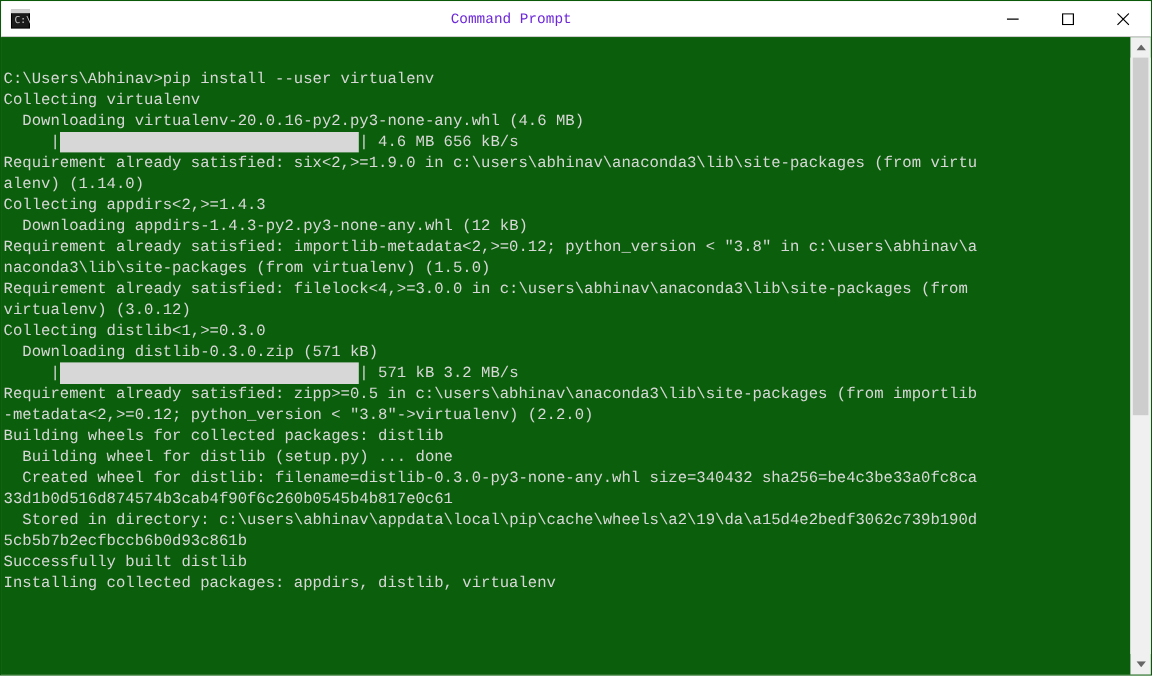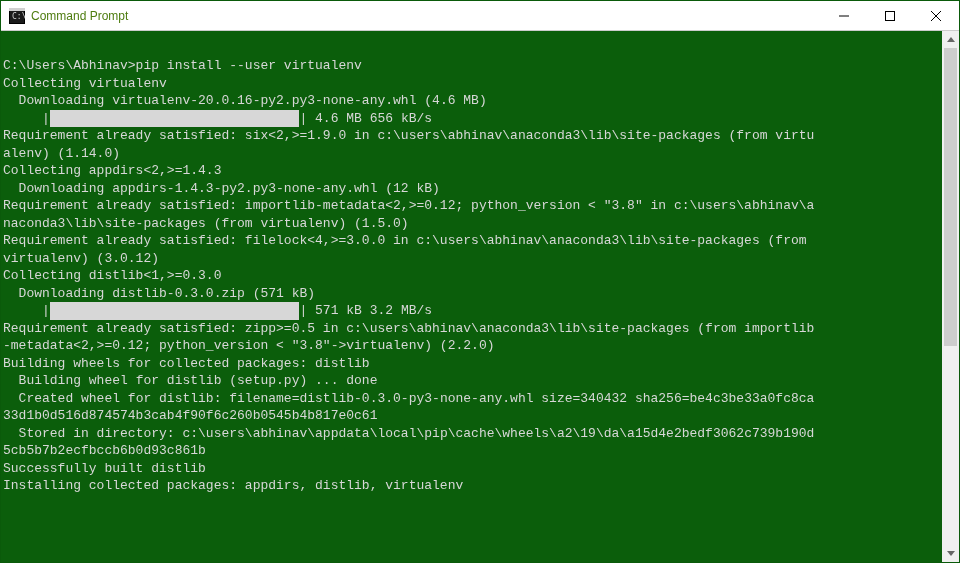--- a/index.html
+++ b/index.html
@@ -24,24 +24,25 @@
       align-items: center;
       border-bottom: 1px solid #ccc;
     }
     .titlebar-icon {
       width: 16px;
       height: 16px;
       margin-left: 8px;
       margin-right: 6px;
     }
     .titlebar-title {
-      font-family: Liberation Sans, sans-serif;
+      font-family: Liberation Mono, monospace;
       font-size: 12px;
-      color: #4d7c0f;
+      color: #6d28d9;
       flex: 1;
+      text-align: center;
     }
     .titlebar-controls {
       display: flex;
       height: 100%;
     }
     .titlebar-btn {
       width: 46px;
       height: 100%;
       display: flex;
       align-items: center;

